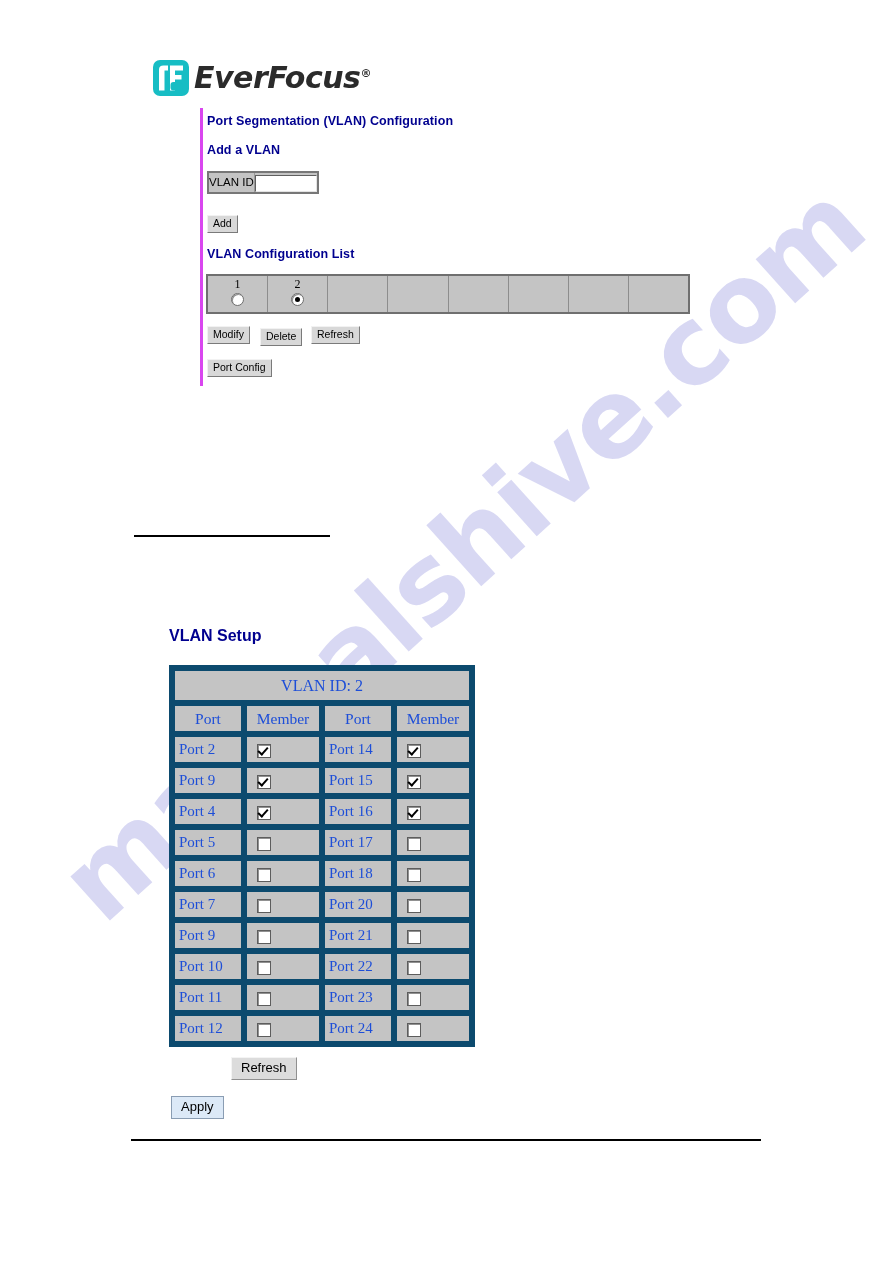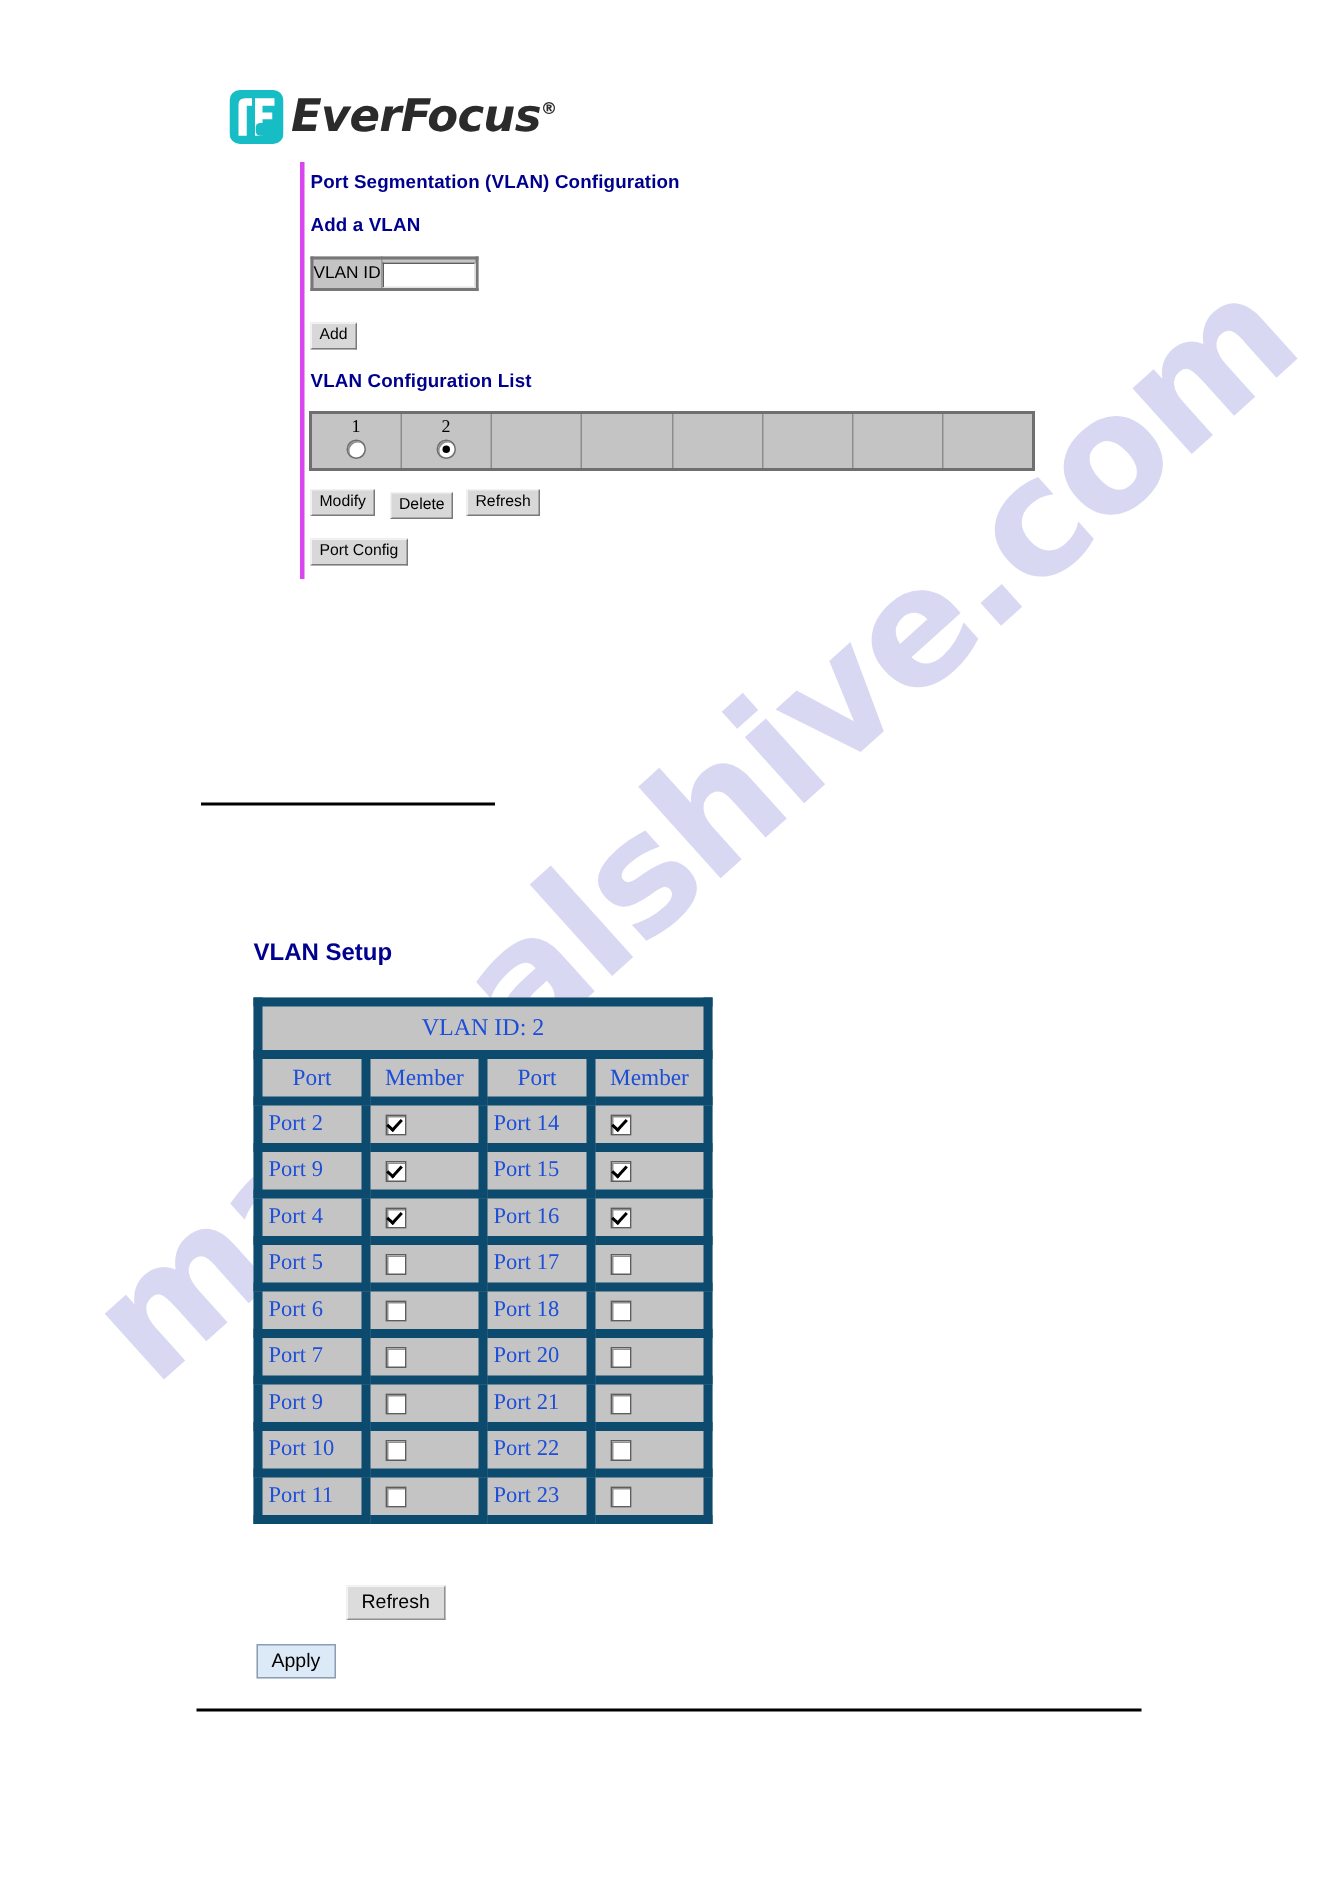--- a/index.html
+++ b/index.html
@@ -446,17 +446,23 @@
     <td class="memcell"><span class="chk"></span></td>
     <td class="portname">Port 22</td>
     <td class="memcell"><span class="chk"></span></td>
   </tr>
   <tr>
     <td class="portname">Port 11</td>
     <td class="memcell"><span class="chk"></span></td>
     <td class="portname">Port 23</td>
     <td class="memcell"><span class="chk"></span></td>
   </tr>
+  <tr>
+    <td class="portname">Port 12</td>
+    <td class="memcell"><span class="chk"></span></td>
+    <td class="portname">Port 24</td>
+    <td class="memcell"><span class="chk"></span></td>
+  </tr>
 </tbody>
   </table>
 
 <span id="btn-apply">Apply</span>
 <span id="btn-refresh2">Refresh</span>
 
 </body></html>

